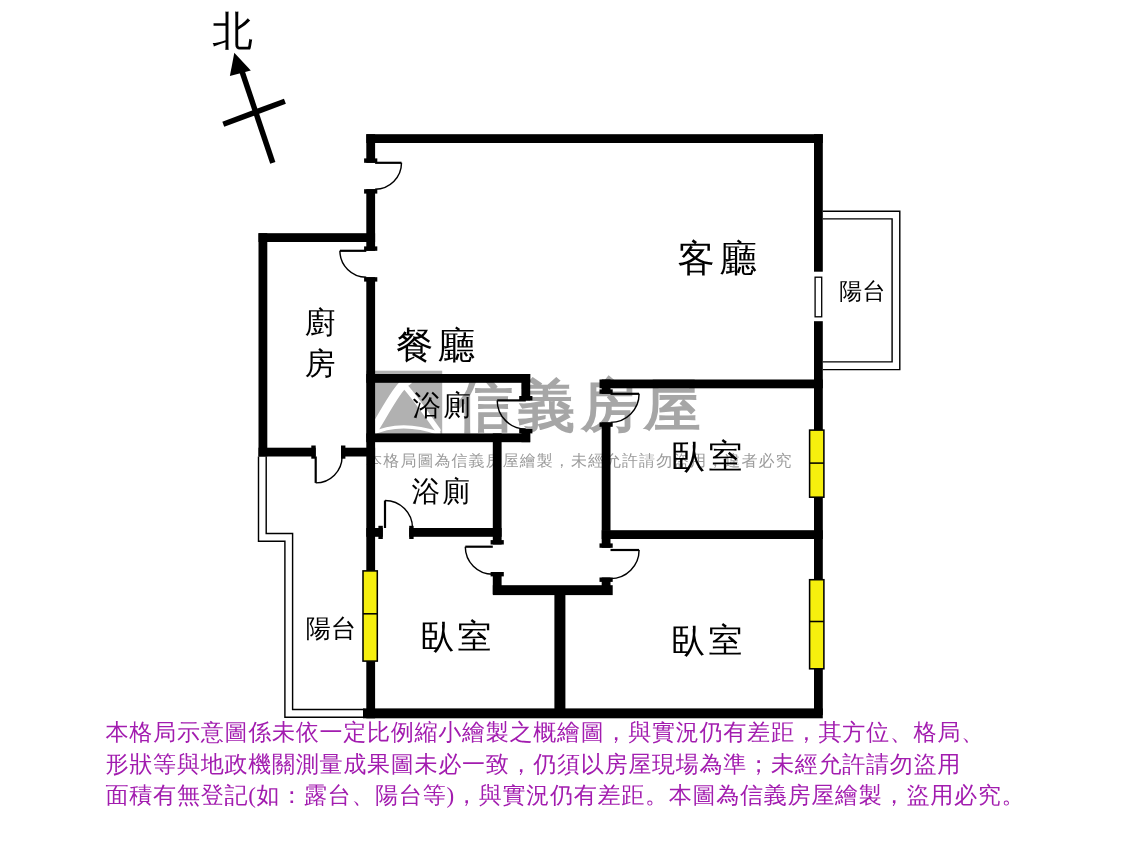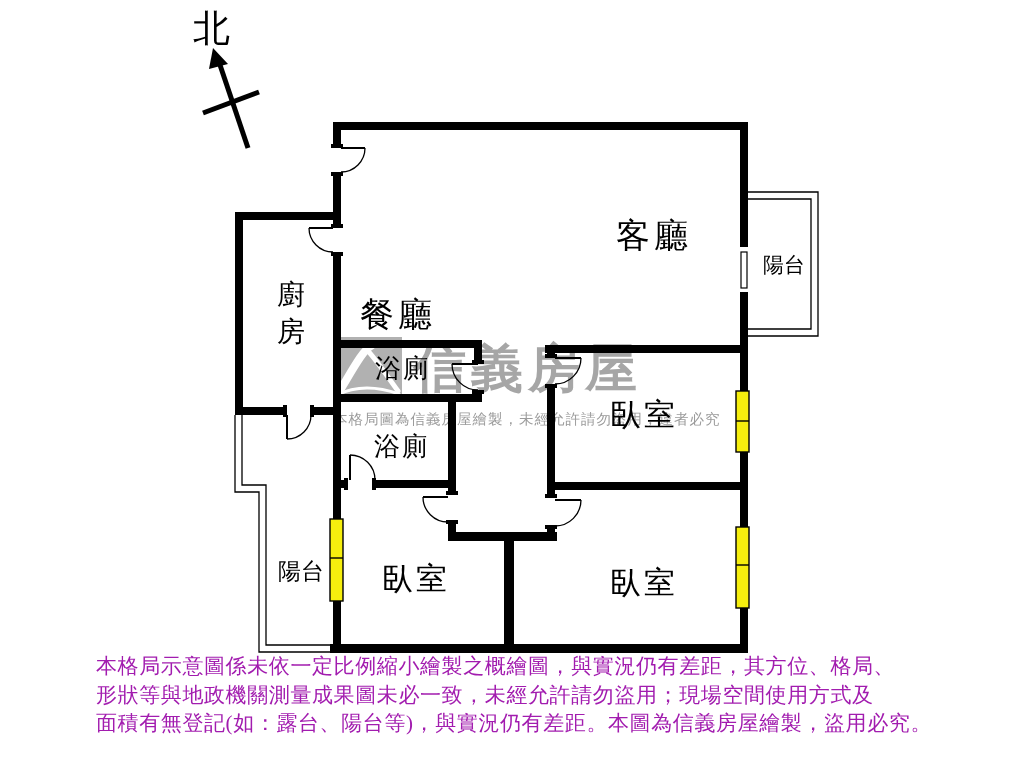--- a/index.html
+++ b/index.html
@@ -157,17 +157,17 @@
   <div class="lbl" style="left:763px;top:254px;font-size:21px;">陽台</div>
   <div class="lbl" style="left:278px;top:560px;font-size:23px;">陽台</div>
   <div class="lbl" style="left:375px;top:355px;font-size:26px;letter-spacing:2px;">浴廁</div>
   <div class="lbl" style="left:374px;top:433px;font-size:26px;letter-spacing:2px;">浴廁</div>
   <div class="lbl" style="left:610px;top:398px;font-size:31px;letter-spacing:3px;">臥室</div>
   <div class="lbl" style="left:382px;top:562px;font-size:31px;letter-spacing:3px;">臥室</div>
   <div class="lbl" style="left:610px;top:566px;font-size:31px;letter-spacing:3px;">臥室</div>
 
   <div id="disclaimer">
     <div class="dline">本格局示意圖係未依一定比例縮小繪製之概繪圖，與實況仍有差距，其方位、格局、</div>
-    <div class="dline">形狀等與地政機關測量成果圖未必一致，未經允許請勿盜用；現場空間使用方式及</div>
+    <div class="dline">形狀等與地政機關測量成果圖未必一致，仍須以房屋現場為準；未經允許請勿盜用</div>
     <div class="dline">面積有無登記(如：露台、陽台等)，與實況仍有差距。本圖為信義房屋繪製，盜用必究。</div>
   </div>
 
 </div>
 
 </body></html>

